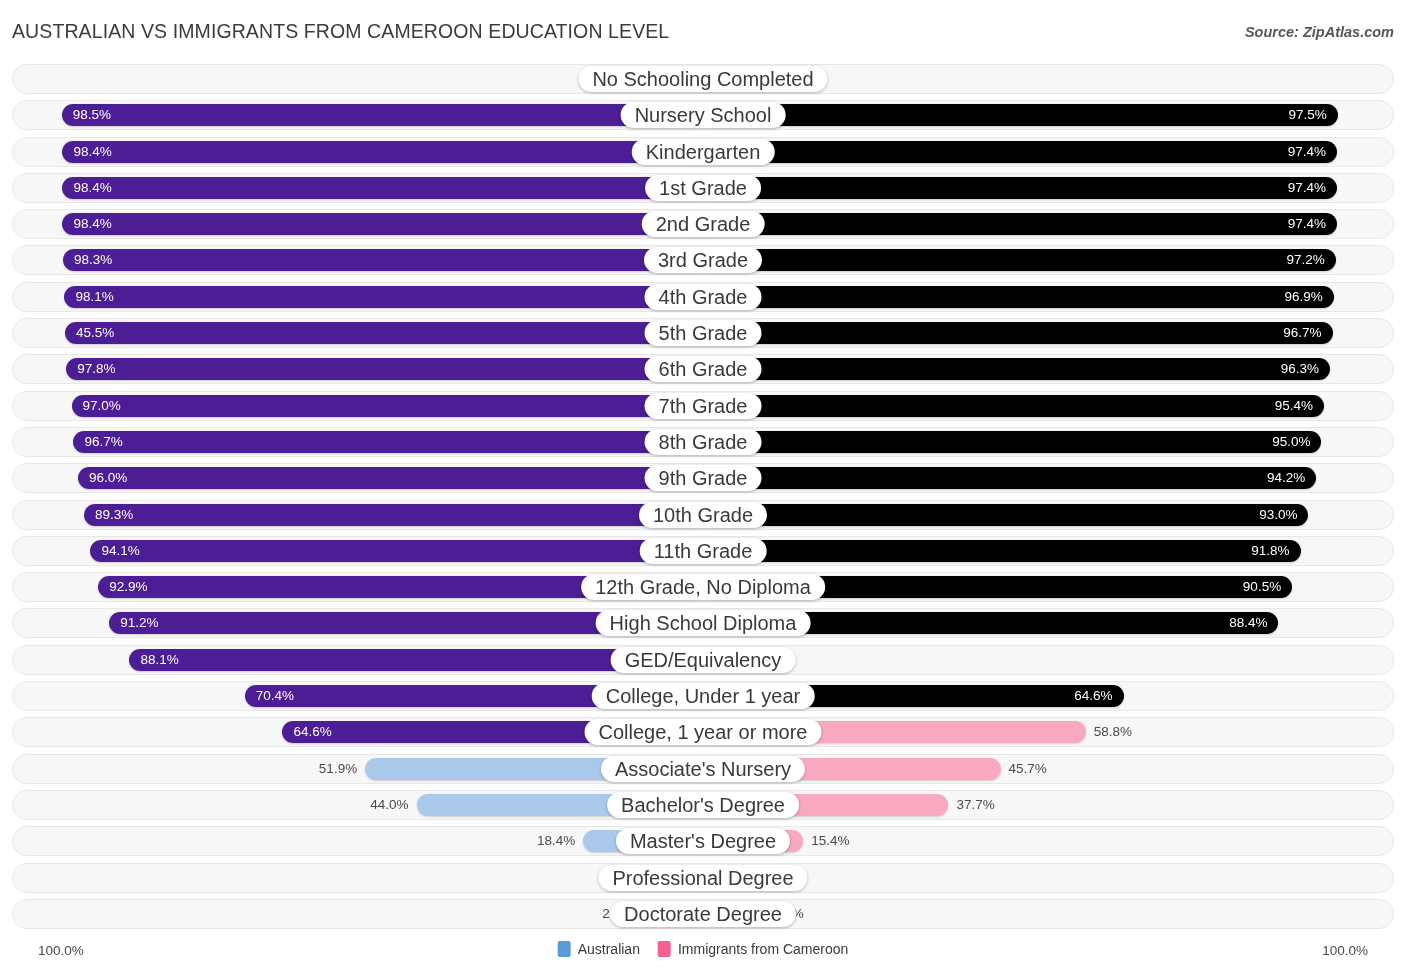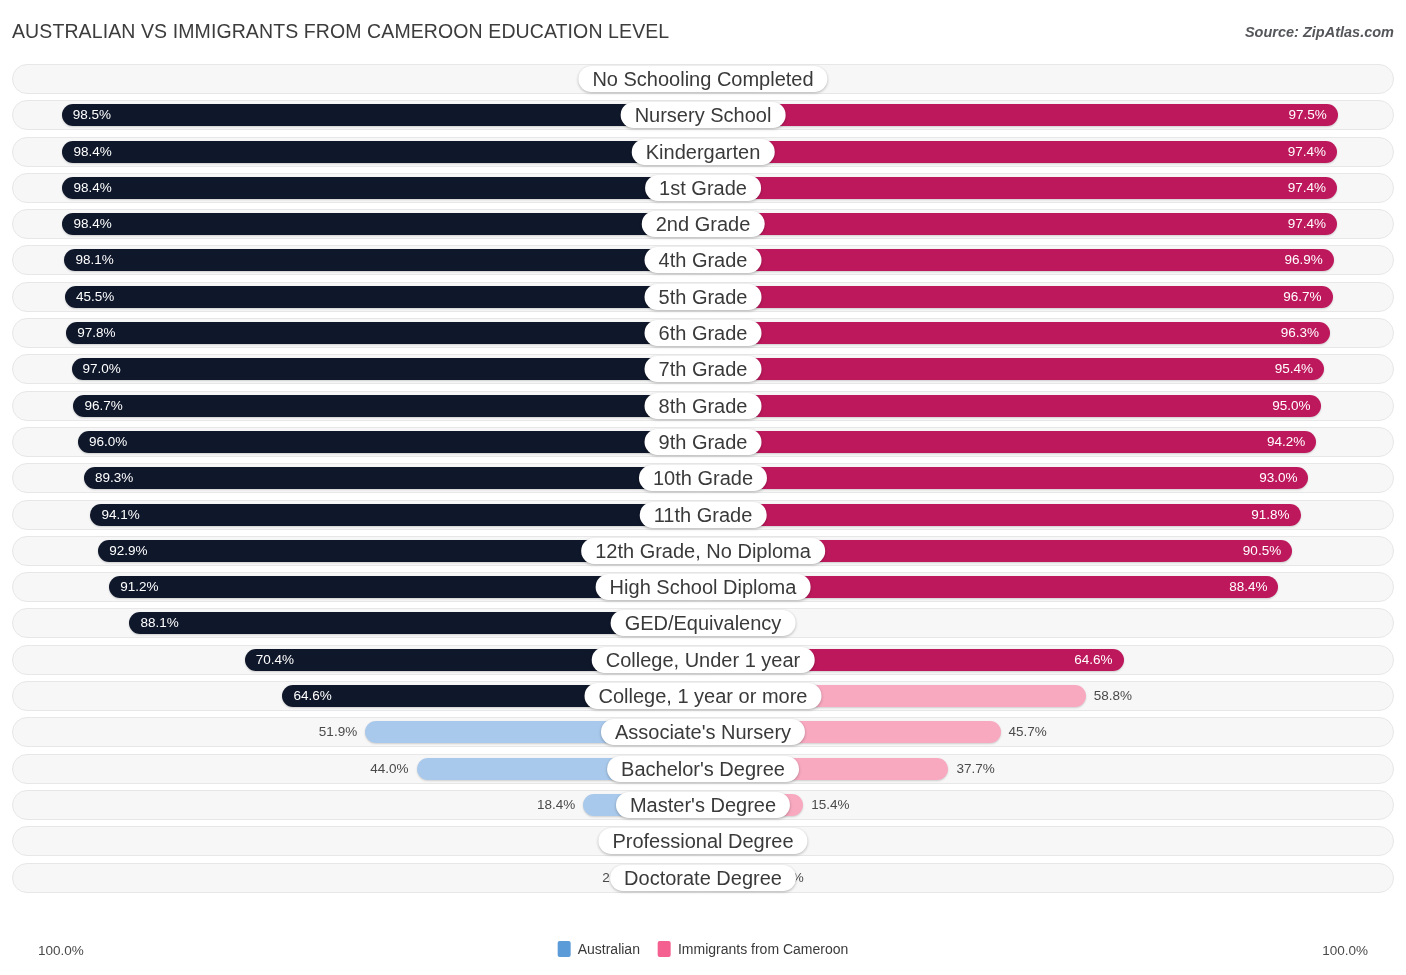--- a/index.html
+++ b/index.html
@@ -50,26 +50,26 @@
   .half.left{left:0;}
   .half.right{right:0;}
 
   .bar{
     position:absolute;top:3px;height:22px;
     border-radius:11px;
     box-sizing:border-box;
   }
   .bar.left{
     right:0;
-    background:#0f172a;
+    background:#4c1d95;
     box-shadow:0 1px 2px rgba(0,0,0,.17);
   }
   .bar.right{
     left:0;
-    background:#be185d;
+    background:#000000;
     box-shadow:0 1px 2px rgba(0,0,0,.17);
   }
   .bar.left.muted{background:#a9c9ec;}
   .bar.right.muted{background:#f8a9c0;}
 
   
   .val{
     position:absolute;top:0;height:22px;line-height:22px;
     font-size:13.5px;white-space:nowrap;
   }
@@ -196,20 +196,35 @@
             <div class="bar right" style="width: 634.074px;">
               <span class="val inside r-inside">97.4%</span>
             </div>
           </div>
           <div class="pill">2nd Grade</div>
         </div>
       </div>
       <div class="row">
         <div class="row-inner">
           <div class="half left">
+            <div class="bar left" style="width: 639.933px;">
+              <span class="val inside l-inside">98.3%</span>
+            </div>
+          </div>
+          <div class="half right">
+            <div class="bar right" style="width: 632.772px;">
+              <span class="val inside r-inside">97.2%</span>
+            </div>
+          </div>
+          <div class="pill">3rd Grade</div>
+        </div>
+      </div>
+      <div class="row">
+        <div class="row-inner">
+          <div class="half left">
             <div class="bar left" style="width: 638.631px;">
               <span class="val inside l-inside">98.1%</span>
             </div>
           </div>
           <div class="half right">
             <div class="bar right" style="width: 630.819px;">
               <span class="val inside r-inside">96.9%</span>
             </div>
           </div>
           <div class="pill">4th Grade</div>

